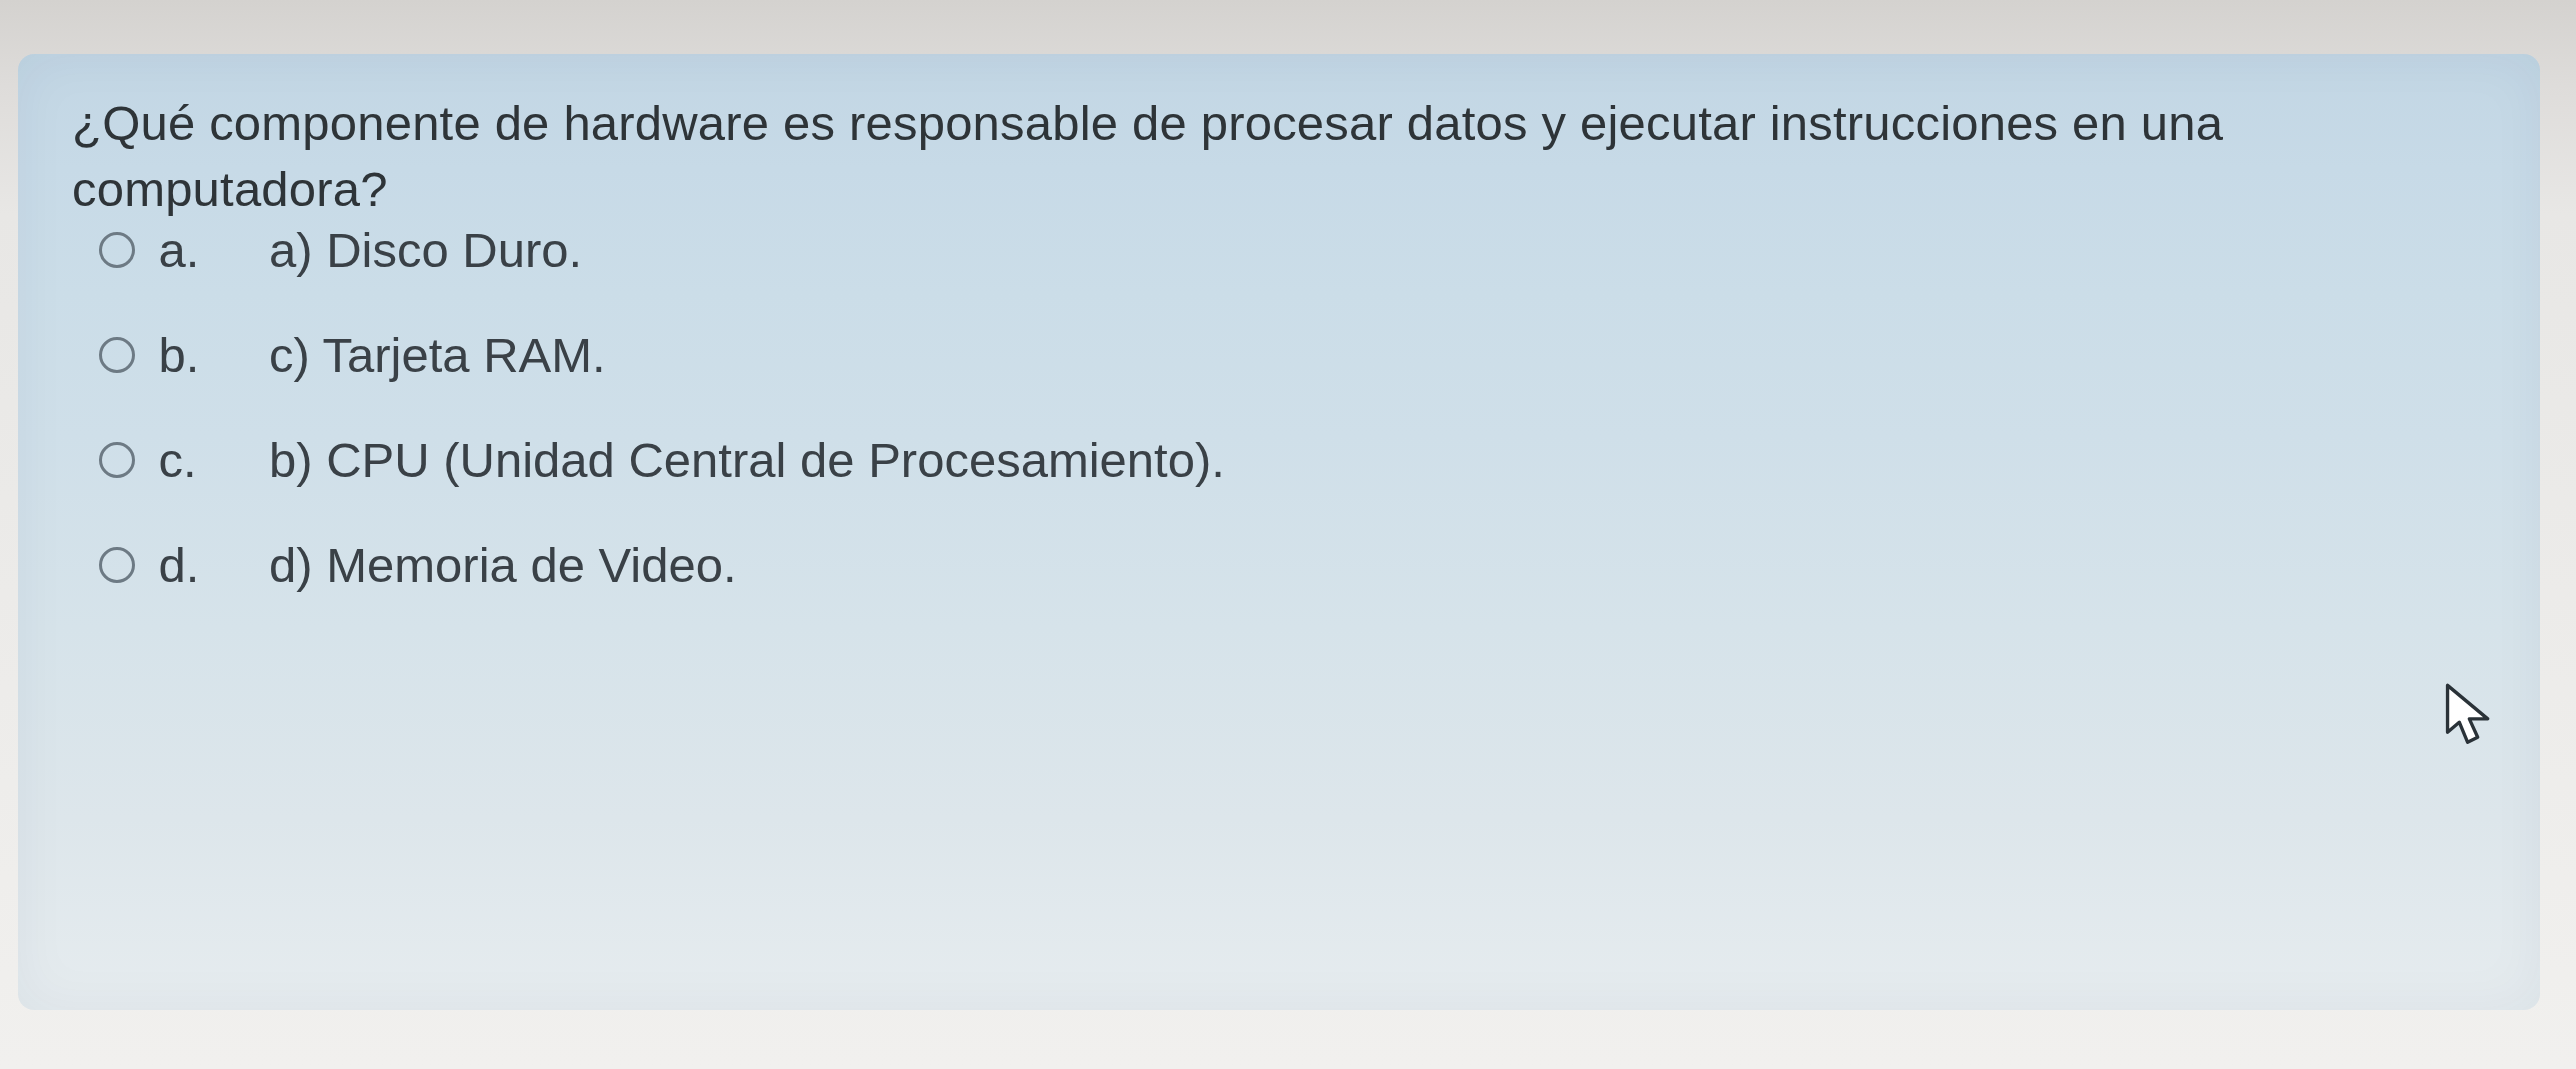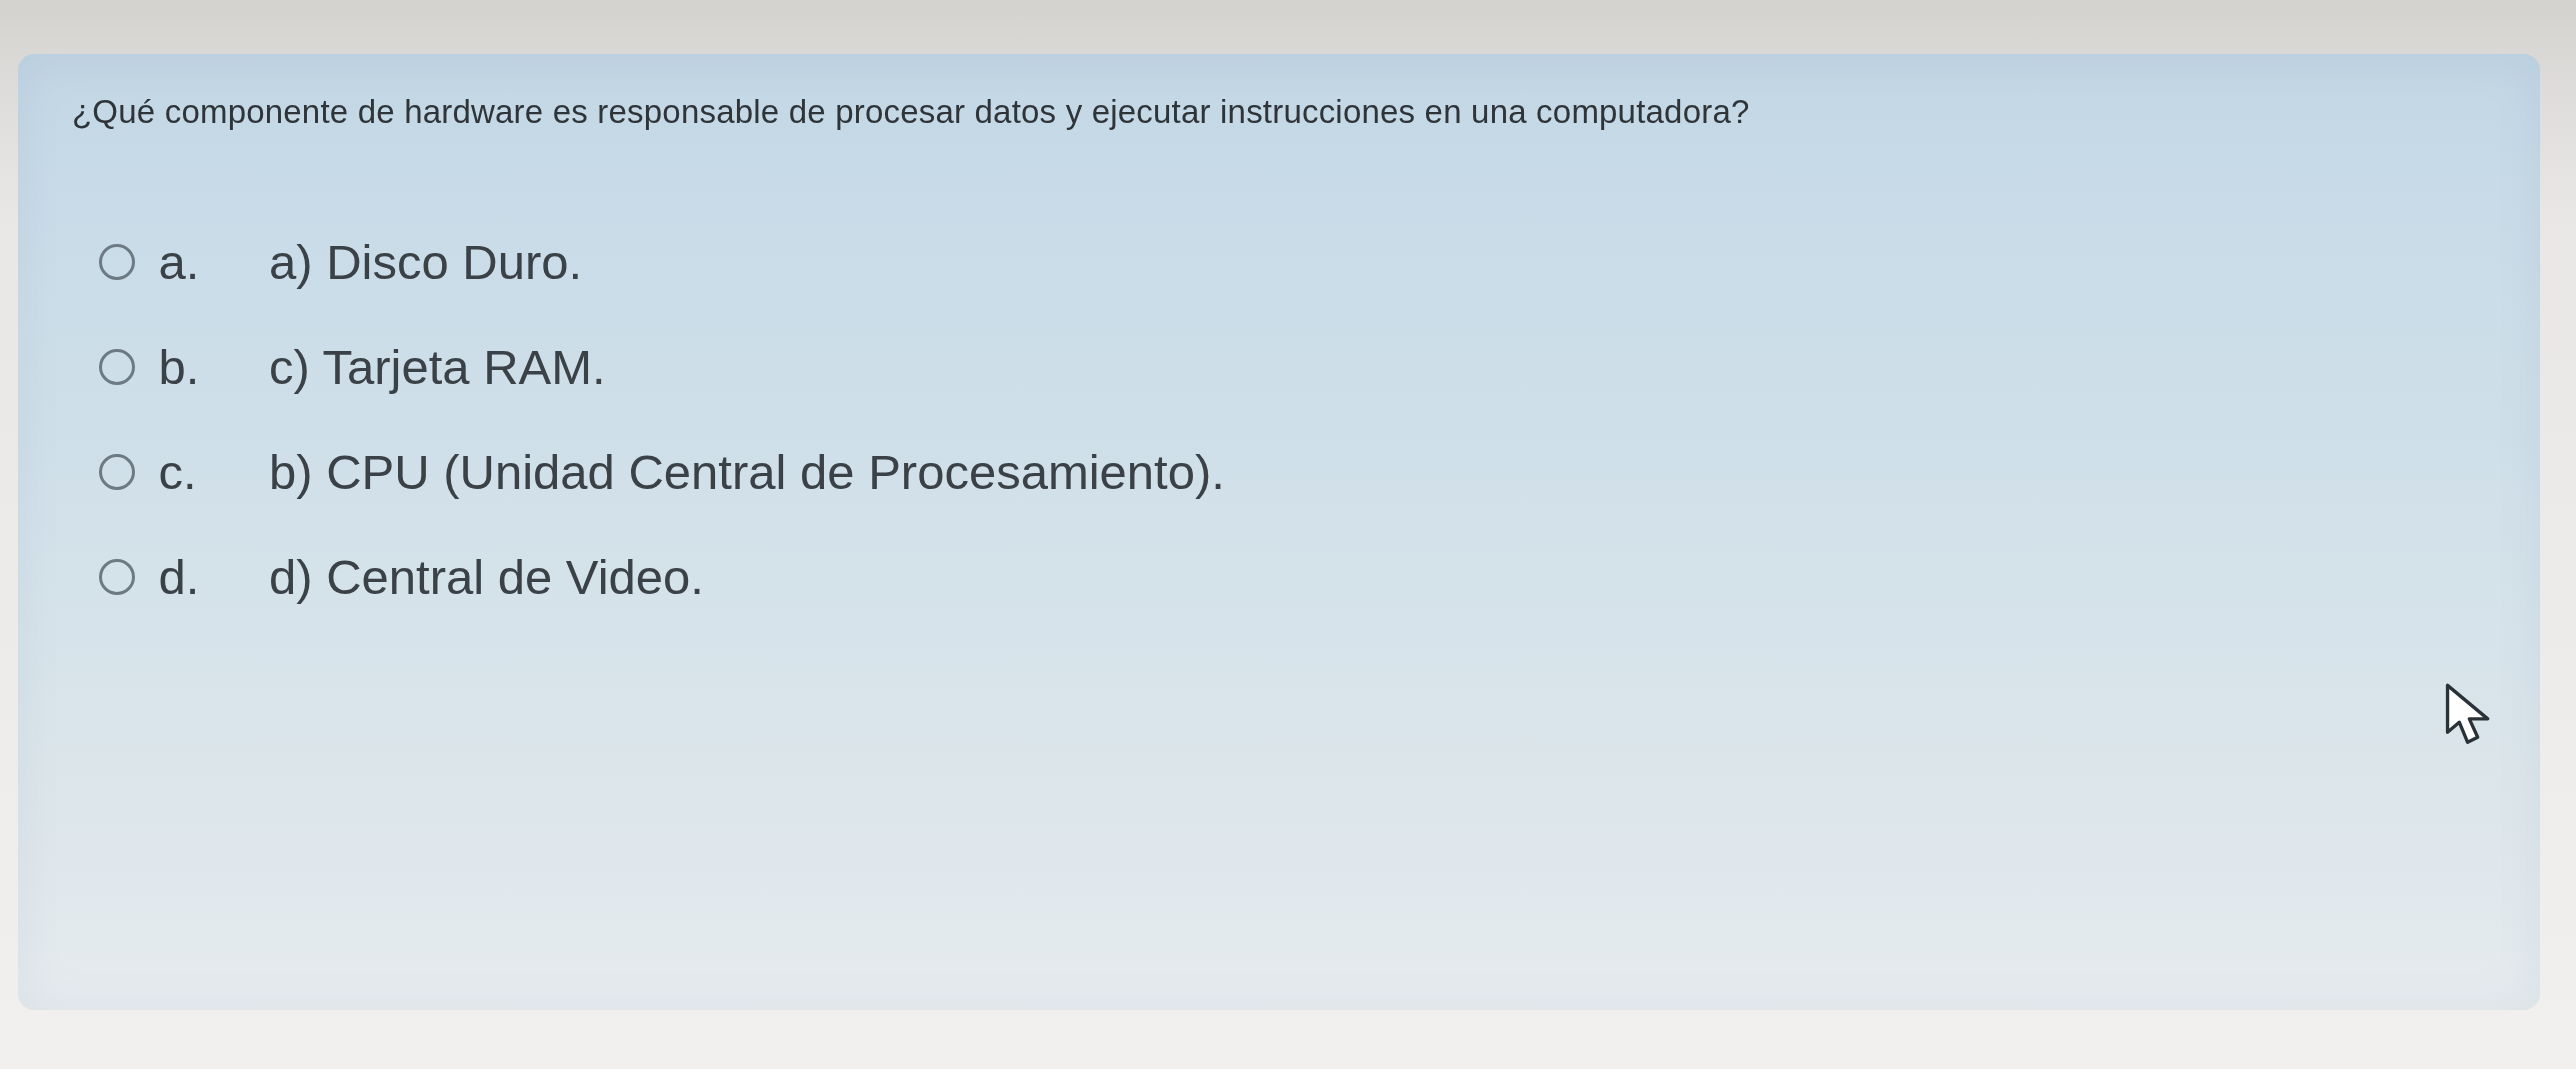--- a/index.html
+++ b/index.html
@@ -27,25 +27,24 @@
       #cbdde8 25%,
       #cfdfe9 40%,
       #d6e3ea 60%,
       #dde6eb 80%,
       #e6ecef 100%);
     box-shadow: inset 0 0 54px rgba(0,40,80,0.05);
     padding: 36px 45px 27px 54px;
     box-sizing: border-box;
   }
   .question-text {
-    font-size: 33px;
+    font-size: 49px;
     line-height: 1.35;
     color: #2e3438;
     font-weight: 400;
-    margin-bottom: 99px;
     letter-spacing: 0.2px;
   }
   .options {
     display: flex;
     flex-direction: column;
     gap: 49px;
     padding-left: 27px;
   }
   .option-row {
     display: flex;
@@ -102,21 +101,21 @@
 
     <div class="option-row">
       <span class="radio"></span>
       <span class="option-letter">c.</span>
       <span class="option-label">b) CPU (Unidad Central de Procesamiento).</span>
     </div>
 
     <div class="option-row">
       <span class="radio"></span>
       <span class="option-letter">d.</span>
-      <span class="option-label">d) Central de Video.</span>
+      <span class="option-label">d) Memoria de Video.</span>
     </div>
 
   </div>
 
   <svg class="cursor" viewBox="0 0 32 40">
     <path d="M2 2 L2 30 L9 24 L14 36 L20 33 L15 22 L26 22 Z" fill="#ffffff" stroke="#2a3238" stroke-width="2" stroke-linejoin="round"></path>
   </svg>
 
 </div>
 

